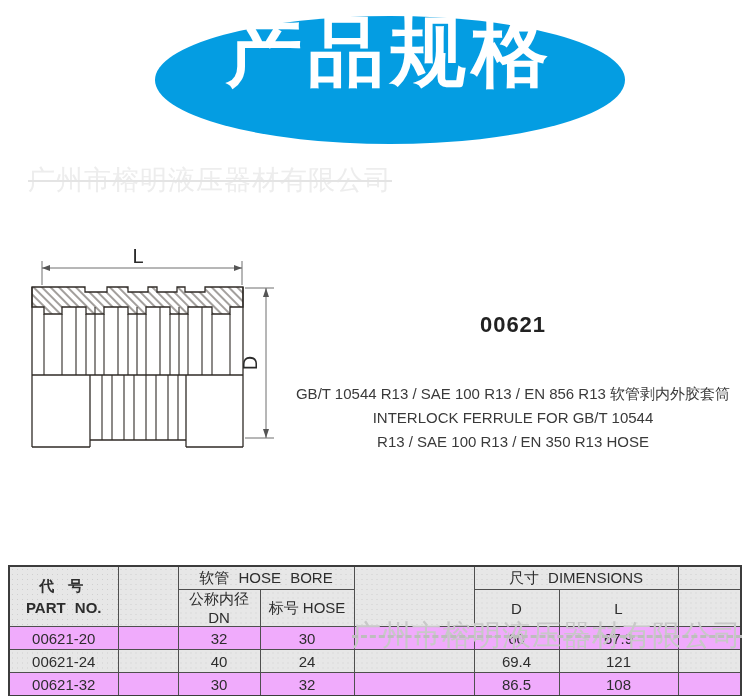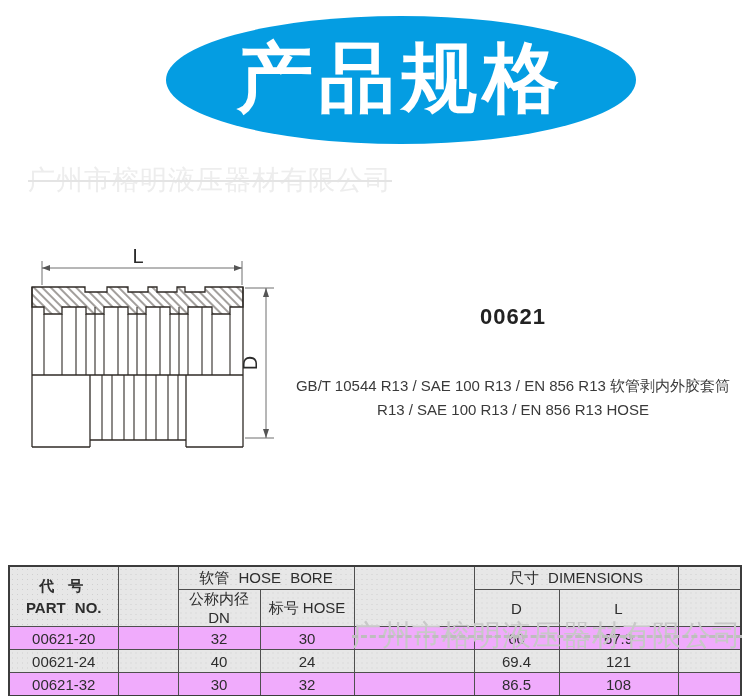--- a/index.html
+++ b/index.html
@@ -2,42 +2,42 @@
 <html><head>
 <meta charset="utf-8">
 <style>
   html,body{margin:0;padding:0;background:#ffffff;}
   .page{
     position:relative;width:750px;height:696px;background:#ffffff;overflow:hidden;
     font-family:"Liberation Sans","DejaVu Sans",sans-serif;color:#2d2d2d;
   }
   
   .banner{
-    position:absolute;left:166px;top:16px;width:470px;height:128px;
-    border-radius:50%;display:flex;align-items:center;justify-content:center;
+    position:absolute;left:155px;top:16px;width:470px;height:128px;
+    border-radius:50%;display:flex;align-items:flex-start;justify-content:center;
   }
   .banner-title{
     color:#ffffff;font-size:76px;font-weight:bold;letter-spacing:6px;
     line-height:1;white-space:nowrap;transform:translateY(-2px);
   }
   
   .wm{white-space:nowrap;pointer-events:none;}
   .wm-top{
     position:absolute;left:28px;top:162px;font-size:27px;letter-spacing:1px;
     color:#ededed;text-decoration:line-through;text-decoration-color:#e4e4e4;
   }
   .wm-bottom{
     position:absolute;left:352px;top:616px;font-size:29px;letter-spacing:1px;
     color:#c8c8c8;text-decoration:line-through;text-decoration-style:dashed;
     text-decoration-color:#bdbdbd;z-index:6;
   }
   
   .drawing{position:absolute;left:16px;top:240px;width:290px;height:230px;}
   
-  .product{position:absolute;left:293px;top:304px;width:440px;text-align:center;}
+  .product{position:absolute;left:293px;top:312px;width:440px;text-align:center;}
   .product-code{font-size:22px;font-weight:bold;color:#222;letter-spacing:1px;}
   .product-desc{margin-top:44px;font-size:15px;line-height:24px;color:#3a3a3a;}
   
   table.spec{
     position:absolute;left:8px;top:565px;width:732px;border-collapse:collapse;
     table-layout:fixed;border:2px solid #3c3c3c;border-bottom-width:3px;
     font-size:15px;color:#2d2d2d;z-index:2;
   }
   table.spec td{
     border:1px solid #4f4f4f;text-align:center;vertical-align:middle;
@@ -131,21 +131,22 @@
     </g>
     <polygon points="250,48 247,57 253,57" fill="#555"></polygon>
     <polygon points="250,198 247,189 253,189" fill="#555"></polygon>
     <text transform="translate(241,123) rotate(-90)" text-anchor="middle" font-size="20" fill="#2b2b2b">D</text>
   </svg>
 
   <div class="product">
     <div class="product-code">00621</div>
     <div class="product-desc">
       <div>GB/T 10544 R13 / SAE 100 R13 / EN 856 R13 软管剥内外胶套筒</div>
-      <div>R13 / SAE 100 R13 / EN 856 R13 HOSE</div>
+      <div>INTERLOCK FERRULE FOR GB/T 10544</div>
+      <div>R13 / SAE 100 R13 / EN 350 R13 HOSE</div>
     </div>
   </div>
 
   <table class="spec">
     <colgroup>
       <col style="width:109px">
         <col style="width:60px">
         <col style="width:82px">
         <col style="width:94px">
       <col style="width:120px">

